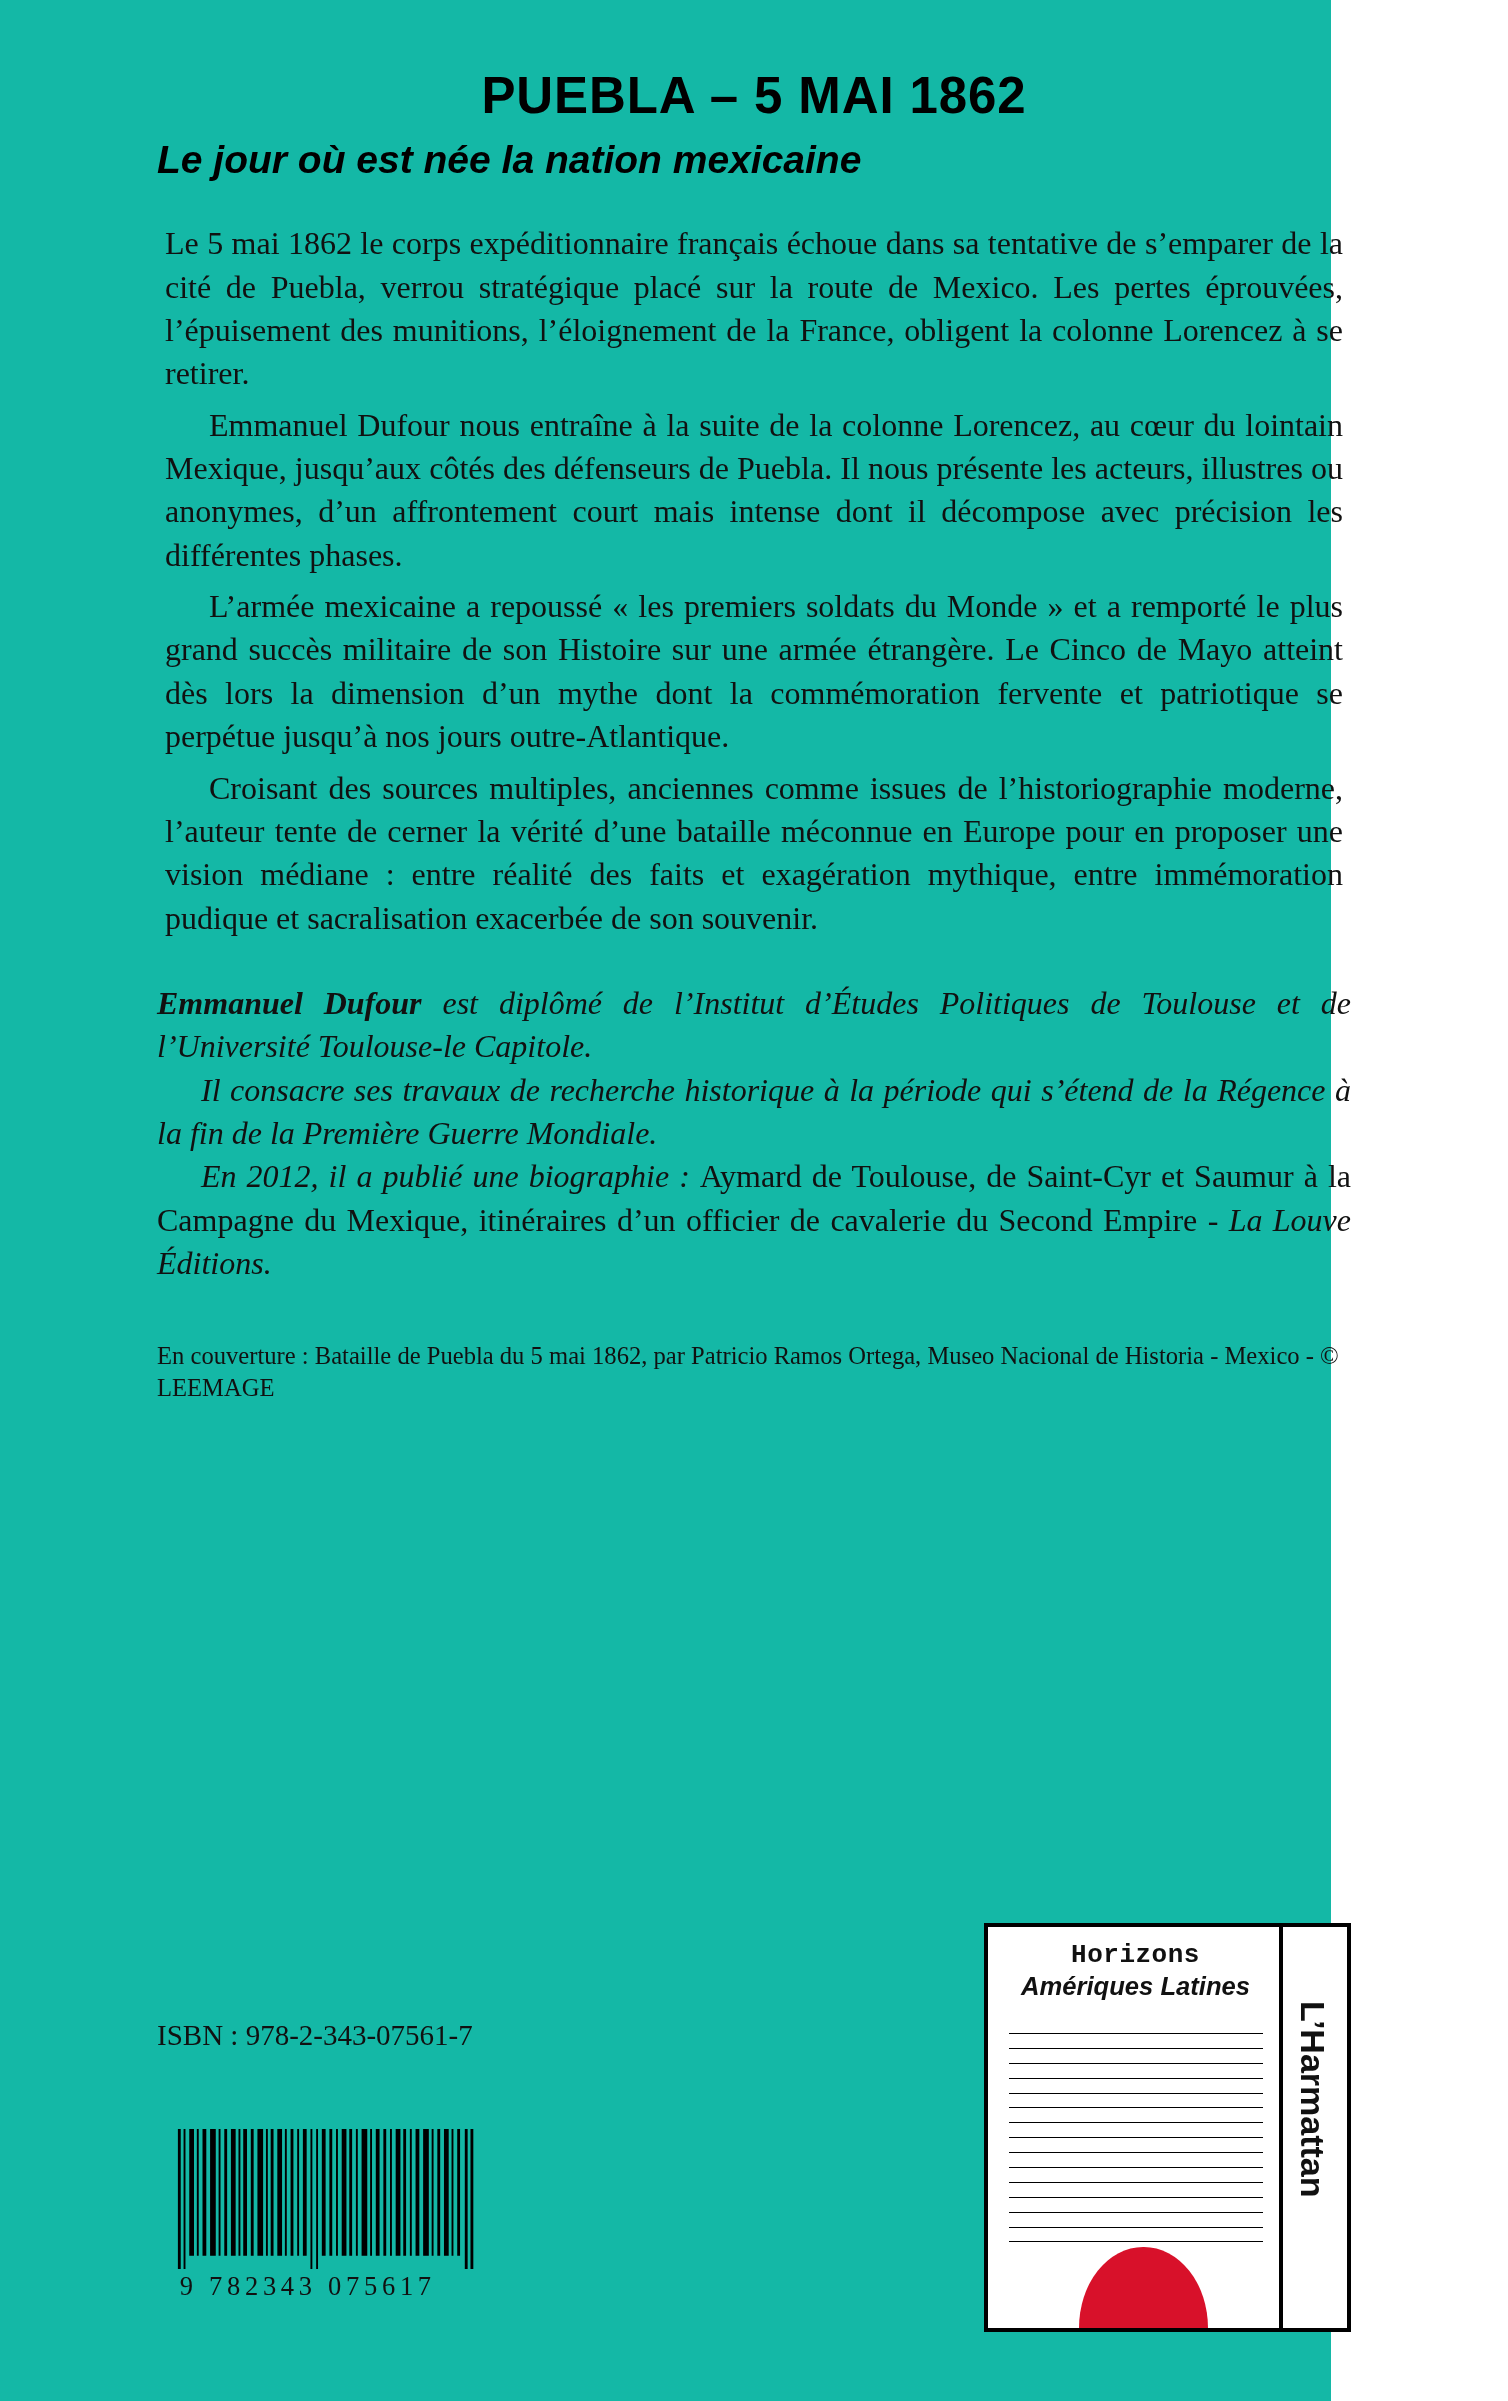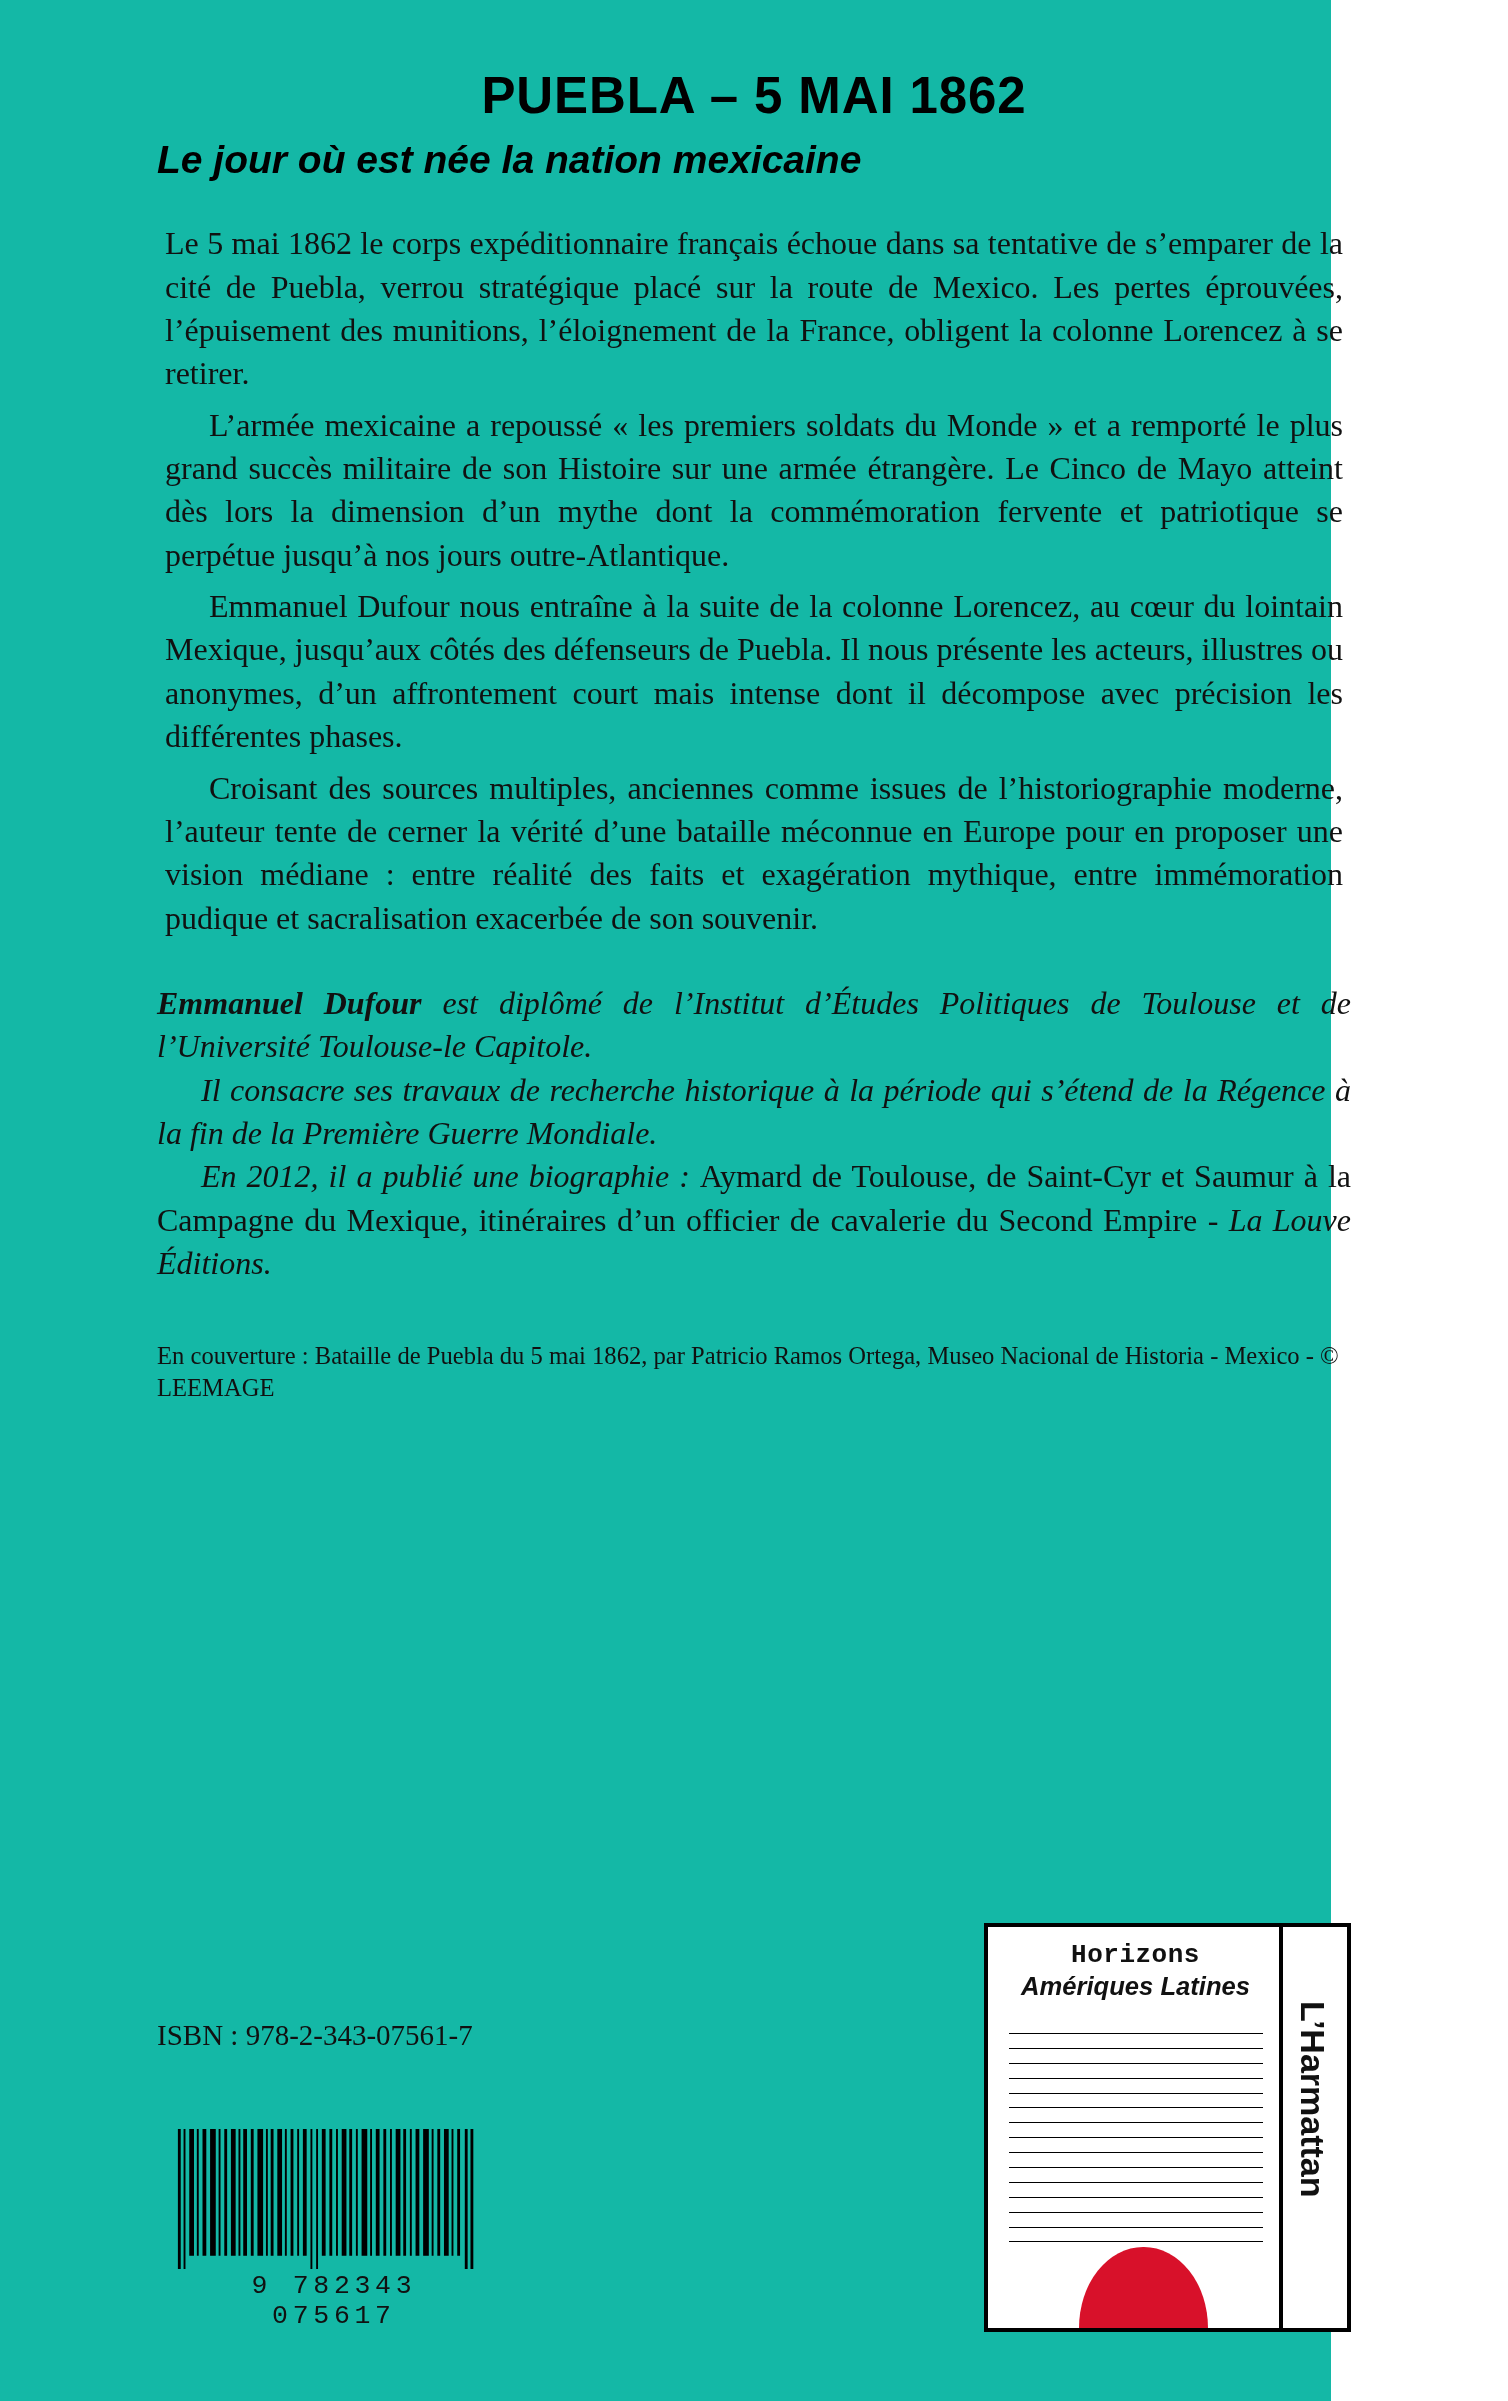--- a/index.html
+++ b/index.html
@@ -101,26 +101,25 @@
     left: 176px;
     top: 2129px;
     width: 312px;
   }
   .barcode-bars {
     height: 140px;
     width: 303px;
     display: block;
   }
   .barcode-num {
-    font-family: Liberation Mono, monospace;
+    font-family: Liberation Serif, serif;
     font-size: 26.5px;
     letter-spacing: 4.7px;
     margin-top: 1.9px;
     padding-left: 3.8px;
-    text-align: center;
   }
 
   
   .logo {
     position: absolute;
     left: 984px;
     top: 1923px;
     width: 367px;
     height: 409px;
     border: 4.7px solid #000;
@@ -201,24 +200,24 @@
   <div class="content">
 
     <h1 class="title">PUEBLA – 5 MAI 1862</h1>
     <h2 class="subtitle">Le jour où est née la nation mexicaine</h2>
 
     <div class="blurb">
       <p class="first">
         <span>Le 5 mai 1862 le corps expéditionnaire français échoue dans sa tentative de s’emparer de la cité de Puebla, verrou stratégique placé sur la route de Mexico. Les pertes éprouvées, l’épuisement des munitions, l’éloignement de la France, obligent la colonne Lorencez à se retirer.</span>
       </p>
       <p>
-        <span>L’armée mexicaine a repoussé « les premiers soldats du Monde » et a remporté le plus grand succès militaire de son Histoire sur une armée étrangère. Le Cinco de Mayo atteint dès lors la dimension d’un mythe dont la commémoration fervente et patriotique se perpétue jusqu’à nos jours outre-Atlantique.</span>
+        <span>Emmanuel Dufour nous entraîne à la suite de la colonne Lorencez, au cœur du lointain Mexique, jusqu’aux côtés des défenseurs de Puebla. Il nous présente les acteurs, illustres ou anonymes, d’un affrontement court mais intense dont il décompose avec précision les différentes phases.</span>
       </p>
       <p>
-        <span>Emmanuel Dufour nous entraîne à la suite de la colonne Lorencez, au cœur du lointain Mexique, jusqu’aux côtés des défenseurs de Puebla. Il nous présente les acteurs, illustres ou anonymes, d’un affrontement court mais intense dont il décompose avec précision les différentes phases.</span>
+        <span>L’armée mexicaine a repoussé « les premiers soldats du Monde » et a remporté le plus grand succès militaire de son Histoire sur une armée étrangère. Le Cinco de Mayo atteint dès lors la dimension d’un mythe dont la commémoration fervente et patriotique se perpétue jusqu’à nos jours outre-Atlantique.</span>
       </p>
       <p>
         <span>Croisant des sources multiples, anciennes comme issues de l’historiographie moderne, l’auteur tente de cerner la vérité d’une bataille méconnue en Europe pour en proposer une vision médiane : entre réalité des faits et exagération mythique, entre immémoration pudique et sacralisation exacerbée de son souvenir.</span>
       </p>
     </div>
 
     <div class="author-block">
       <p class="first"><span class="bi">Emmanuel Dufour</span><span> est diplômé de l’Institut d’Études Politiques de Toulouse et de l’Université Toulouse-le Capitole.</span></p>
       <p><span>Il consacre ses travaux de recherche historique à la période qui s’étend de la Régence à la fin de la Première Guerre Mondiale.</span></p>
       <p><span>En 2012, il a publié une biographie : </span><span class="roman">Aymard de Toulouse, de Saint-Cyr et Saumur à la Campagne du Mexique, itinéraires d’un officier de cavalerie du Second Empire - </span><span>La Louve Éditions.</span></p>

